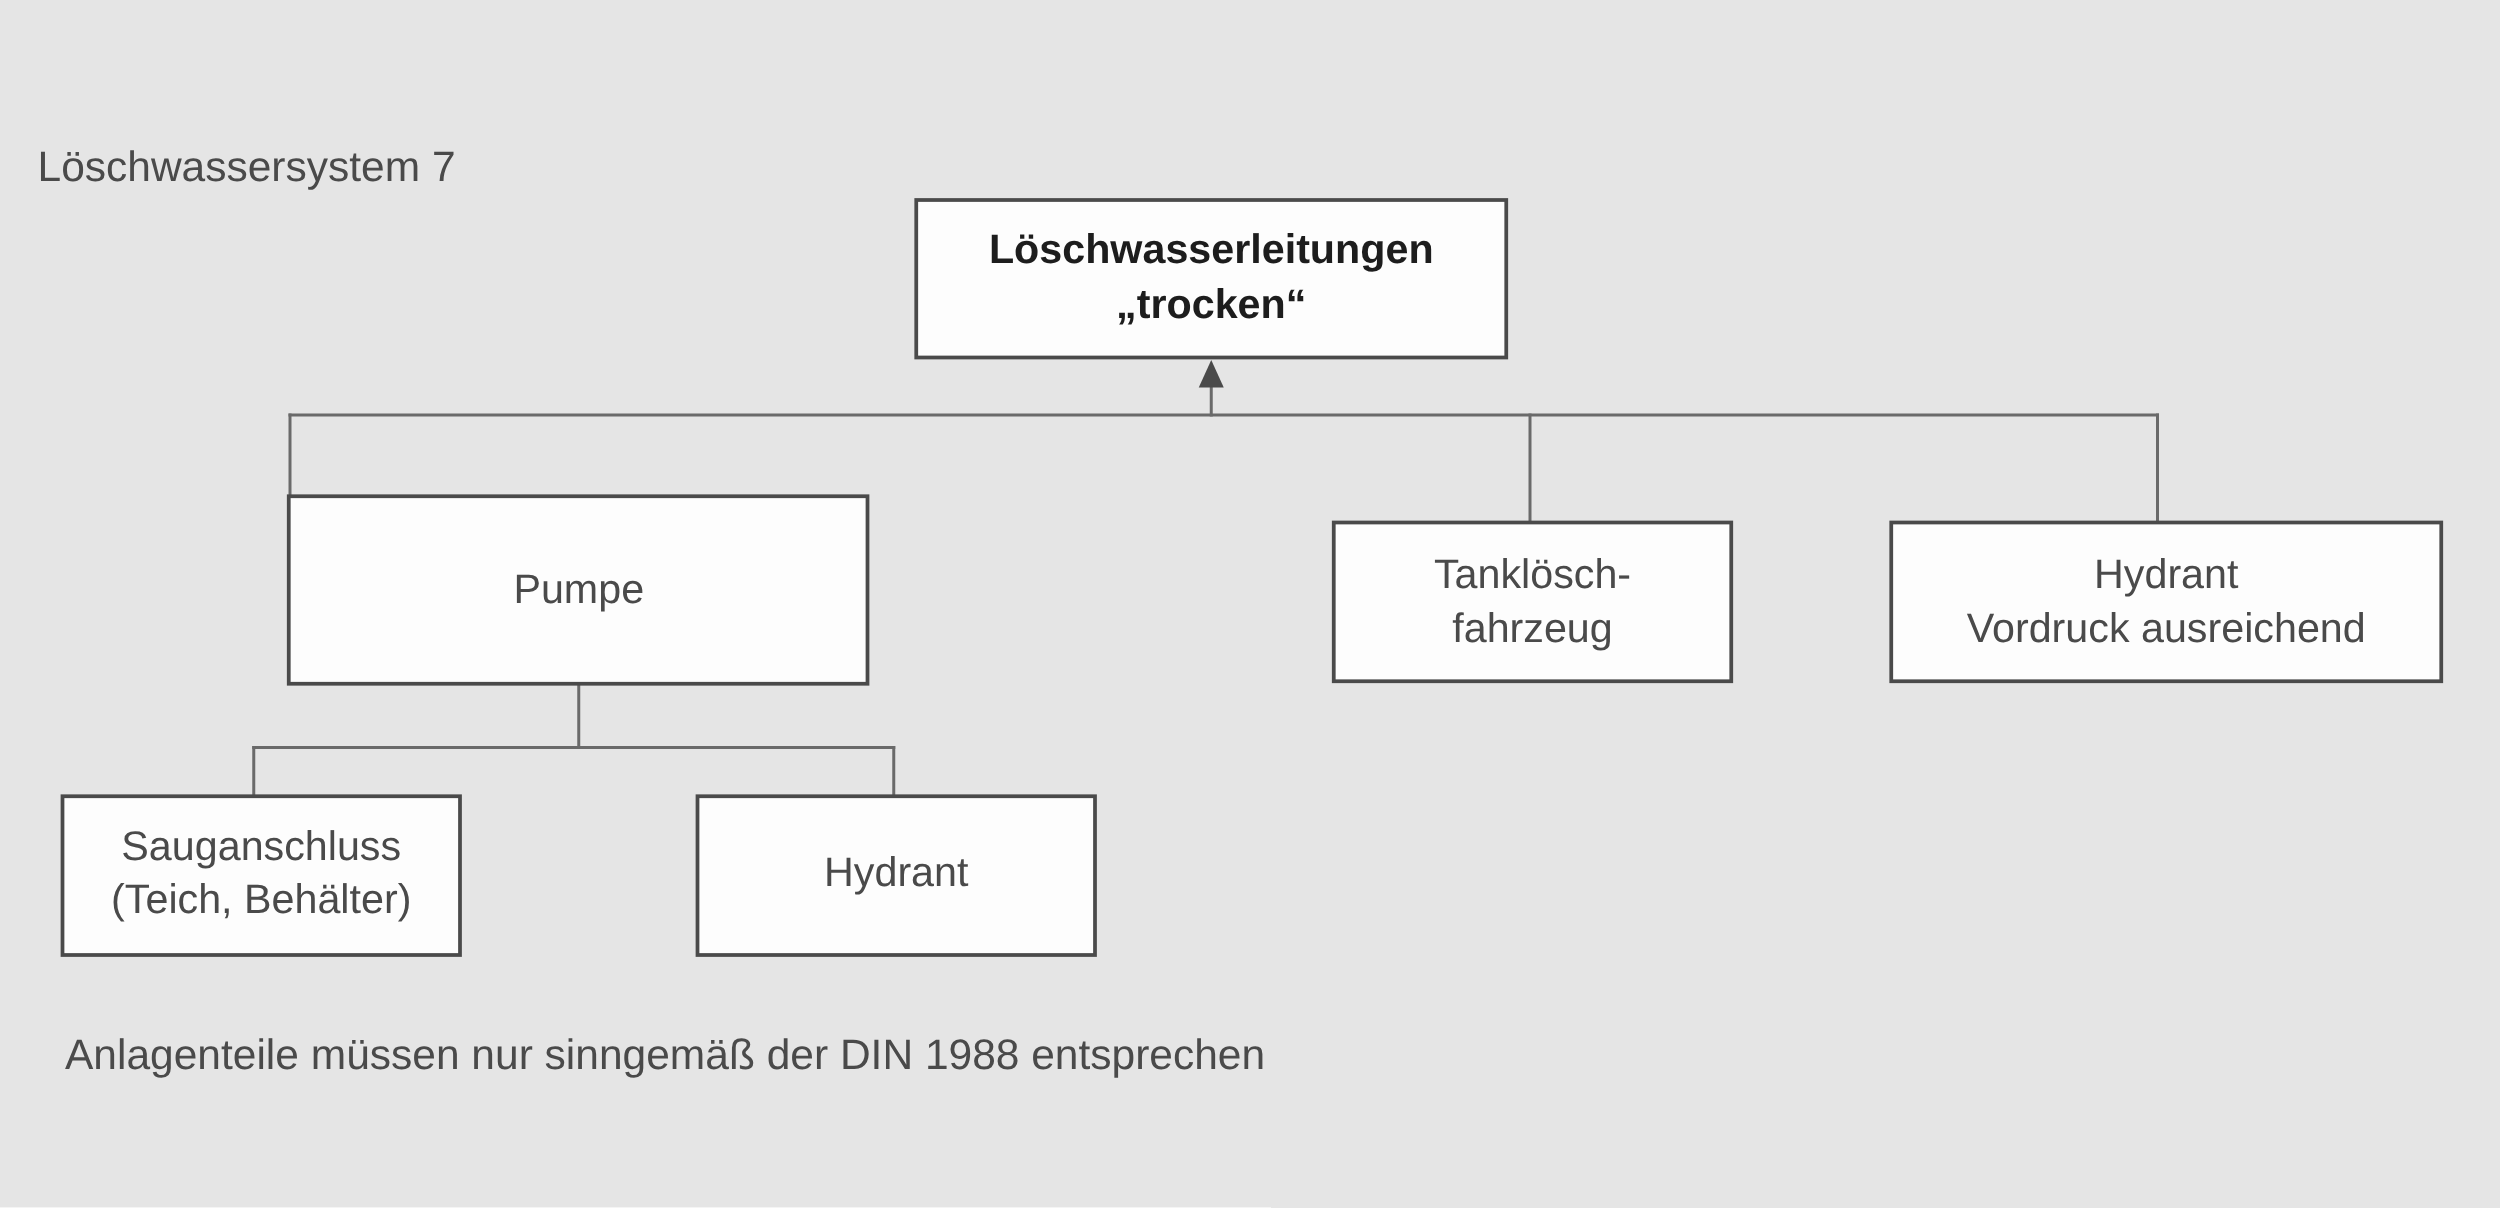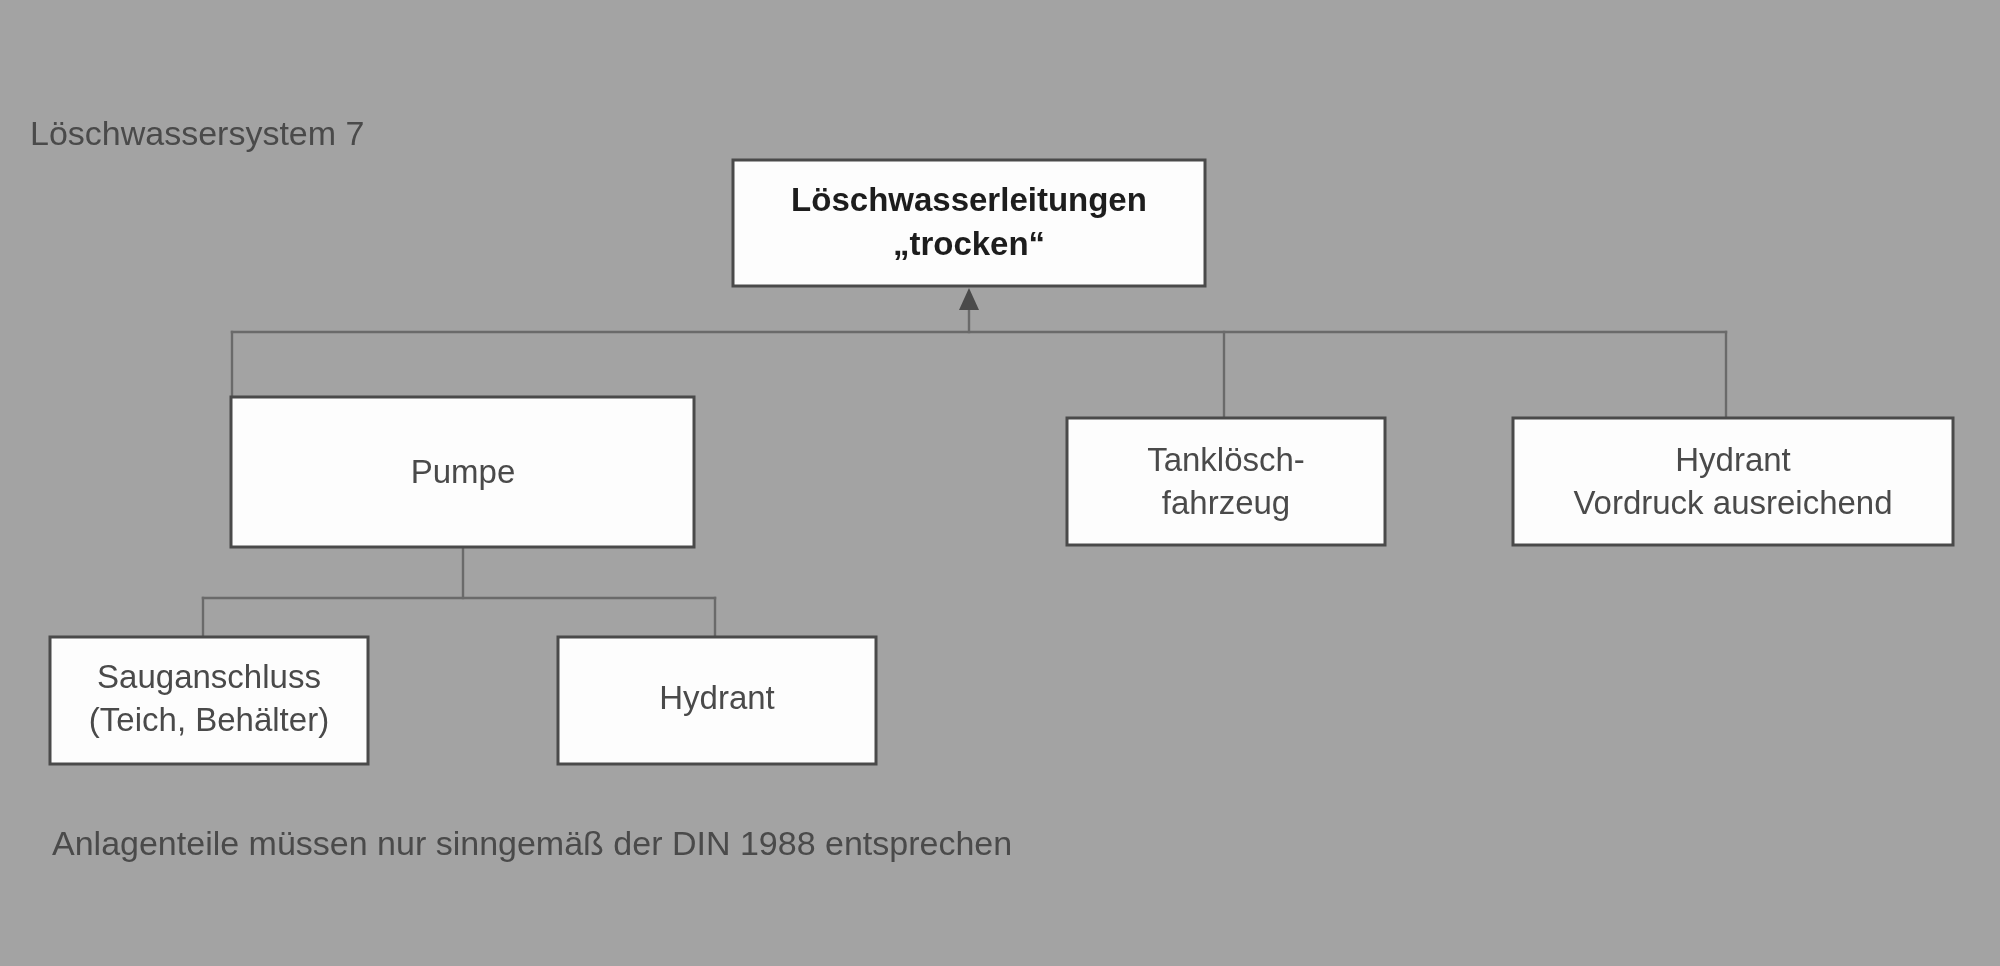--- a/index.html
+++ b/index.html
@@ -11,21 +11,21 @@
     width: 2000px;
     height: 966px;
     font-family: "Liberation Sans", sans-serif;
     color: #3b3b3b;
     overflow: hidden;
   }
   #diagram-root {
     position: relative;
     width: 2000px;
     height: 966px;
-    background: #a3a3a3;
+    background: #e5e5e5;
   }
   svg#diagram-canvas {
     position: absolute;
     left: 0;
     top: 0;
     width: 2000px;
     height: 966px;
   }
   .node-box {
     fill: #fdfdfd;

